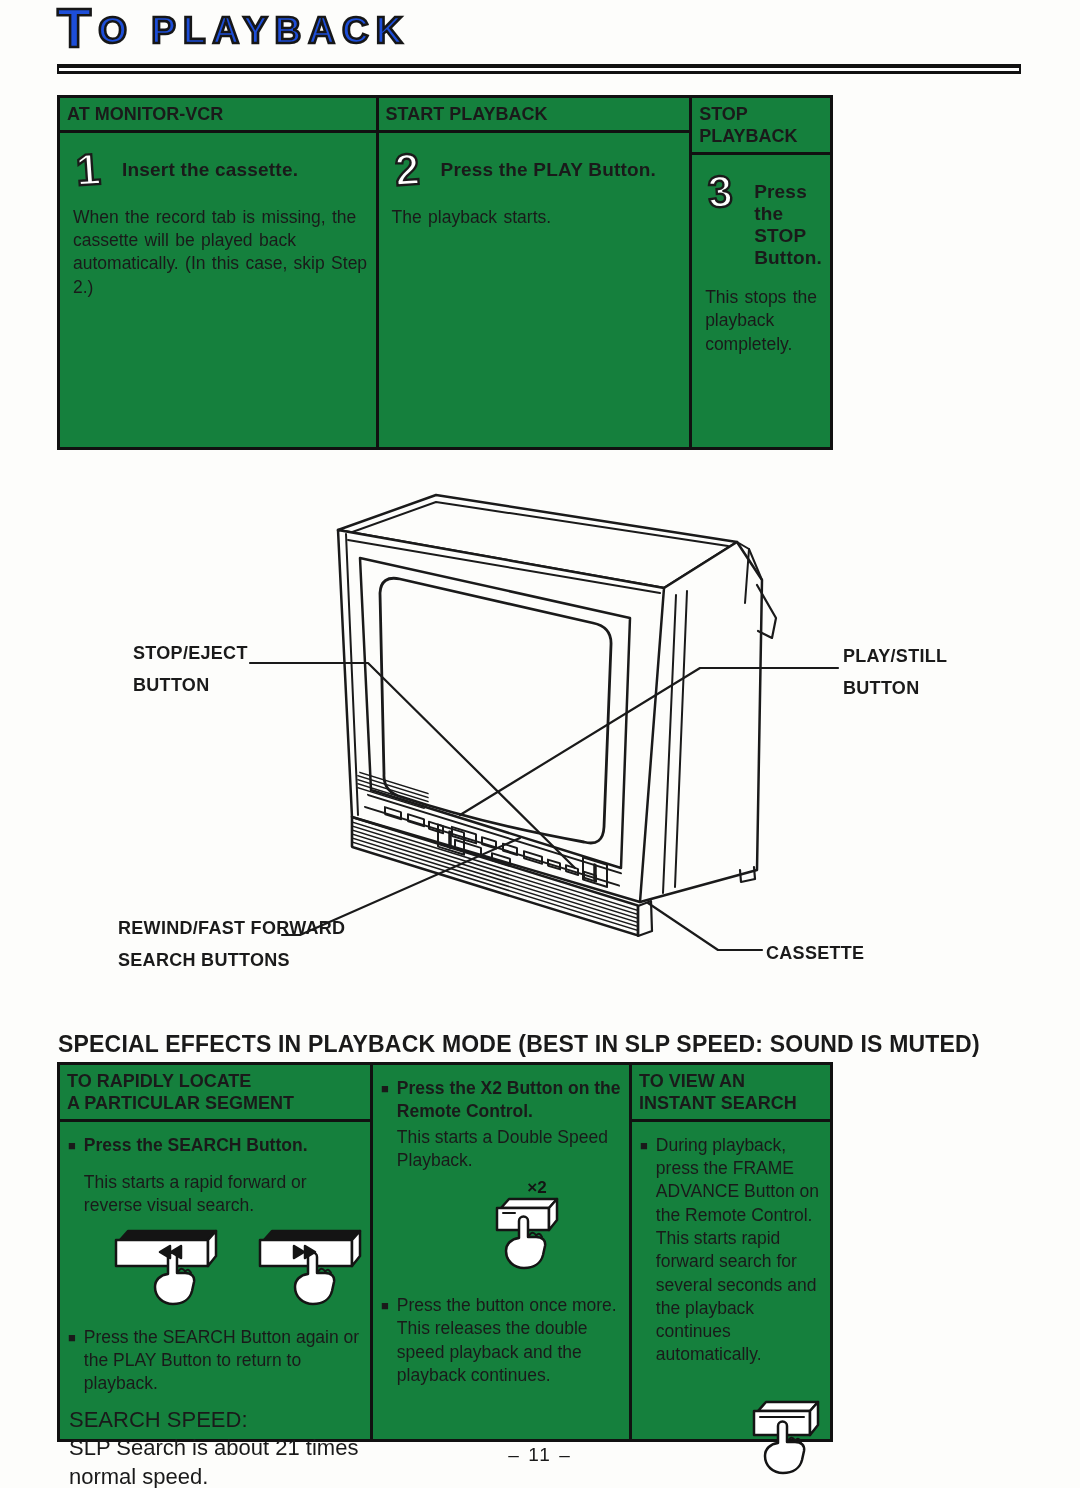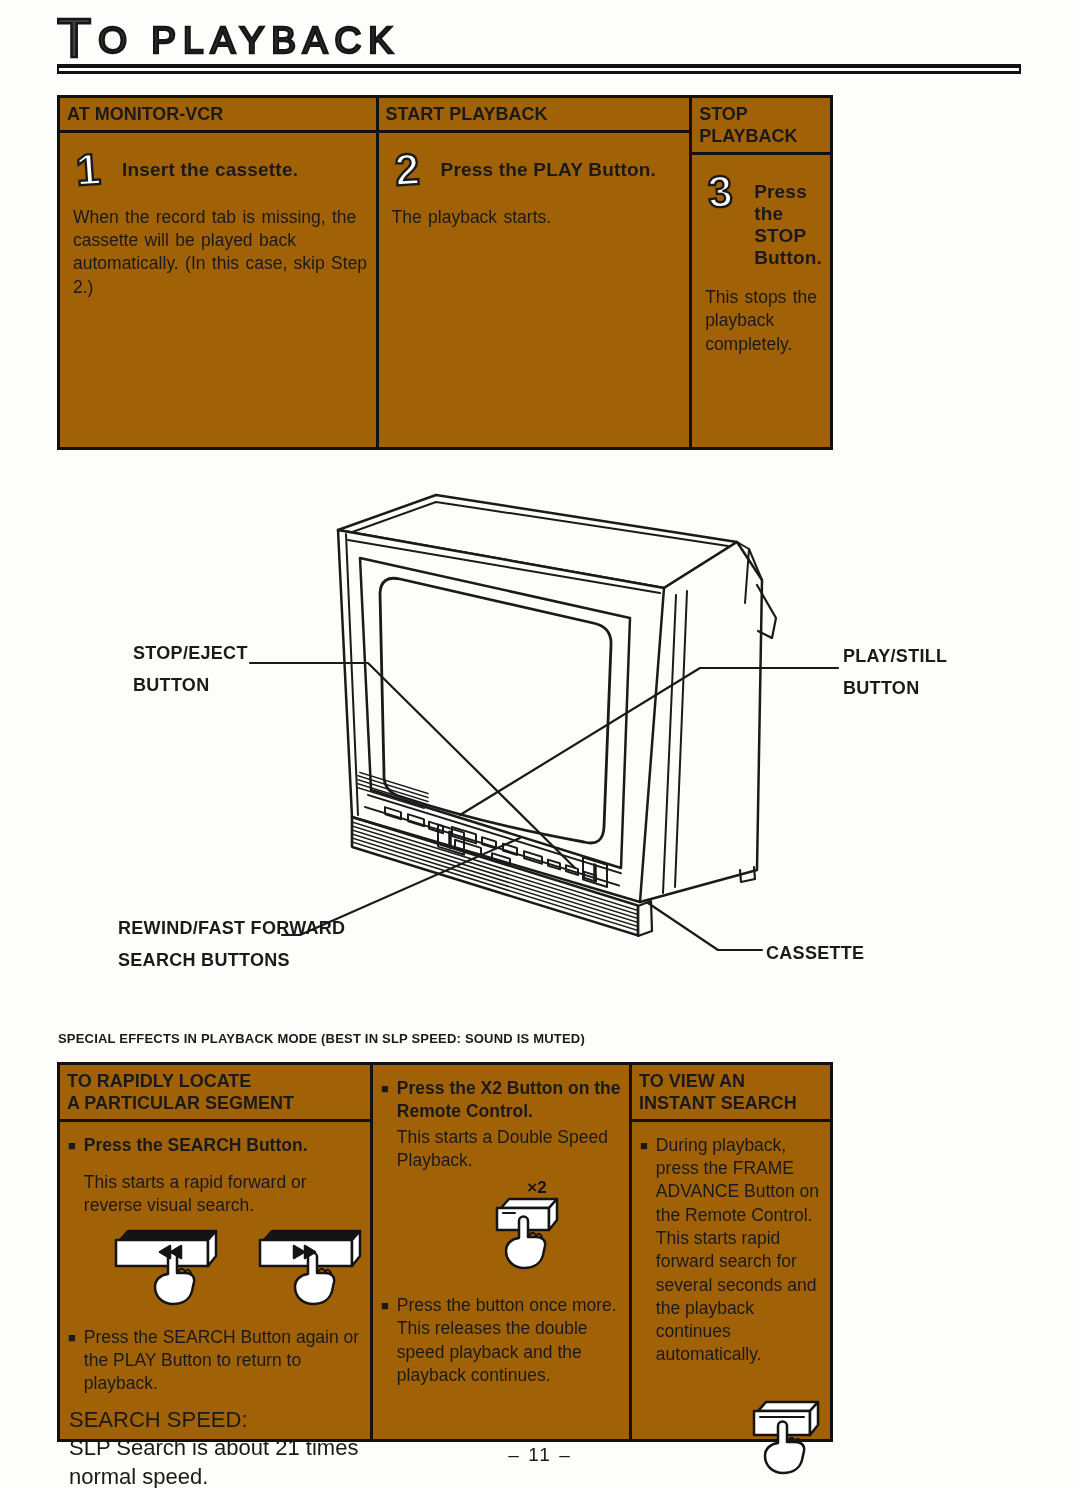--- a/index.html
+++ b/index.html
@@ -3,31 +3,31 @@
 <meta charset="utf-8">
 <style>
   * { margin:0; padding:0; box-sizing:border-box; }
   html,body { background:#e8e8e8; }
   .page {
     position:relative; width:1080px; height:1488px; margin:0 auto;
     background:#fdfdfb; color:#1a1a1a;
     font-family:"Liberation Sans", sans-serif; overflow:hidden;
   }
   
-  .title { position:absolute; left:57px; top:10px; white-space:nowrap;
-           font-weight:normal; color:#404040; letter-spacing:7px;
+  .title { position:absolute; left:57px; top:0; white-space:nowrap;
+           font-weight:bold; color:#1d4ed8; letter-spacing:7px;
            -webkit-text-stroke:2.6px #161616; }
   .title .big   { font-size:56px; line-height:1; vertical-align:-4px;}
   .title .small { font-size:37px; line-height:1; }
   .title-rule { position:absolute; left:57px; top:64px; width:964px; height:10px;
     border-top:4px solid #111; border-bottom:3px solid #111;
     border-left:2px solid #111; border-right:2px solid #111; background:#fff; }
   
   .tbl { position:absolute; left:57px; width:776px; display:flex;
-         border:3px solid #111; background:#a16207; }
+         border:3px solid #111; background:#15803d; }
   .tbl1 { top:95px; height:355px; }
   .tbl2 { top:1062px; height:380px; }
   .col { position:relative; }
   .col + .col { border-left:3px solid #111; }
   .c1 { width:320px; } .c2 { width:318px; } .c3 { flex:1; }
   .thead { font-size:18px; font-weight:bold; line-height:1.22;
            padding:6px 6px 4px 7px; border-bottom:3px solid #111; min-height:34px; }
   .tbl2 .thead { min-height:55px; }
   .steprow { display:flex; align-items:flex-start; padding:16px 8px 0 16px; }
   .stepnum { font-size:44px; font-weight:bold; line-height:0.9; color:#fff;
@@ -45,21 +45,21 @@
   .iconrow { display:flex; margin:8px 0 0 48px; }
   .iconrow.one { margin-left:112px; }
   .iconrow.fa  { margin:26px 0 0 108px; }
   .icon-svg { display:block; }
   
   .dia-svg { position:absolute; left:0; top:485px; }
   .dlabel { position:absolute; font-size:18px; font-weight:bold; line-height:32px;
             letter-spacing:0.3px; white-space:nowrap; }
   
   .special-heading { position:absolute; left:58px; top:1031px;
-                     font-size:13px; font-weight:bold; letter-spacing:0.2px; }
+                     font-size:23px; font-weight:bold; letter-spacing:0.2px; }
   .footer { position:absolute; left:0; top:1444px; width:100%;
             text-align:center; font-size:19px; font-weight:normal; letter-spacing:2px; }
 </style>
 </head>
 <body>
 
 <div class="page">
 
   <div class="title"><span class="big">T</span><span class="small">O PLAYBACK</span></div>
   <div class="title-rule"></div>

